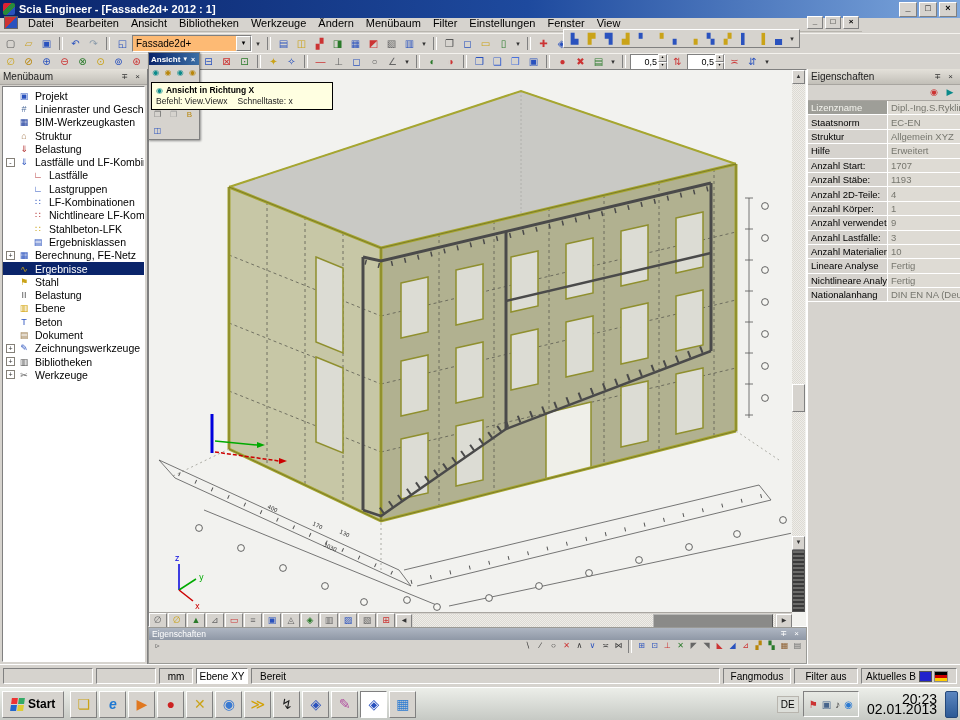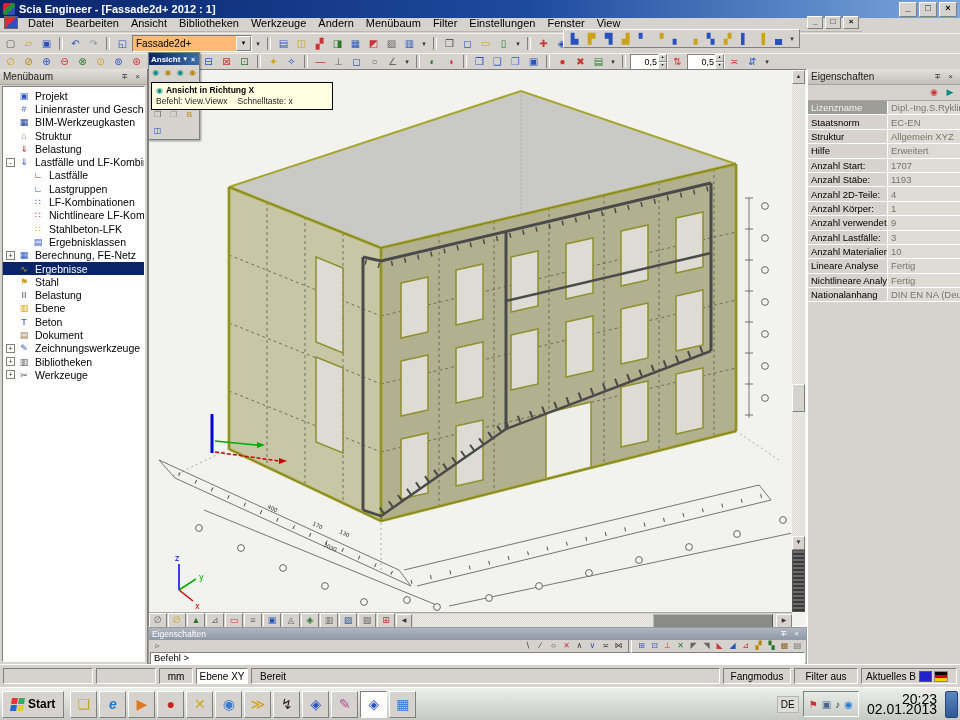--- a/index.html
+++ b/index.html
@@ -833,21 +833,20 @@
             <span style="color: rgb(42, 122, 42);">▚</span>
           </div>
           <div class="tbtn">
             <span style="color: rgb(138, 90, 42);">▦</span>
           </div>
           <div class="tbtn">
             <span style="color: rgb(102, 102, 102);">▤</span>
           </div>
         </span>
     </div>
-    <div id="cmdinput">Befehl &gt;</div>
   </div>
 
   <div id="rightpanel" class="abs">
     <div class="phdr">
       <span class="ptitle">Eigenschaften</span>
       <span class="pico">∓</span>
       <span class="pico">×</span>
     </div>
     <div id="eigrow2">
         <div class="tbtn">

